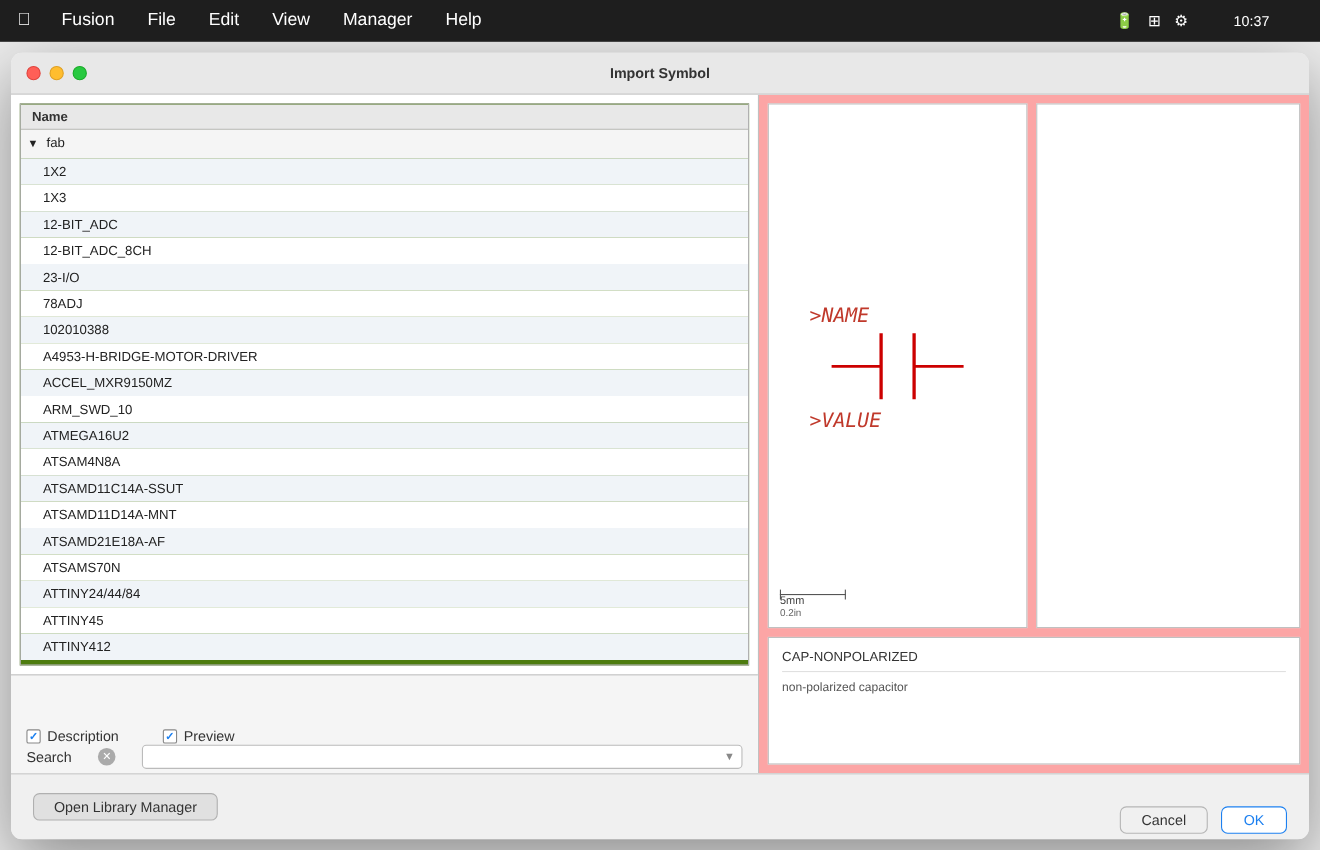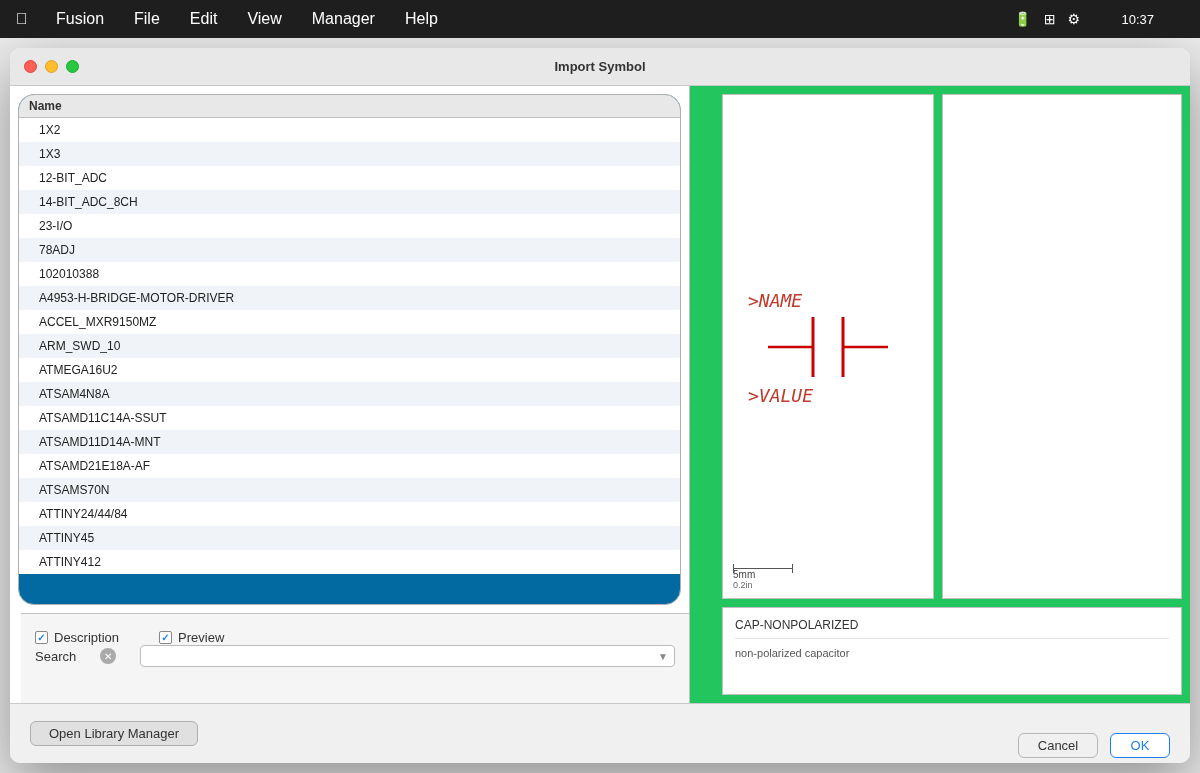--- a/index.html
+++ b/index.html
@@ -124,22 +124,22 @@
       flex-direction: column;
       border-right: 1px solid #c0c0c0;
       background: #fff;
     }
 
     .list-container {
       flex: 1;
       overflow: hidden;
       border: 1.5px solid #b0b0b0;
       margin: 8px;
-      border-radius: 16px;
-      background: #0369a1;
+      border-radius: 0;
+      background: #4d7c0f;
       display: flex;
       flex-direction: column;
     }
 
     .list-header {
       background: #e8e8e8;
       border-bottom: 1px solid #c0c0c0;
       padding: 4px 10px;
       font-weight: 600;
       font-size: 12px;
@@ -175,22 +175,21 @@
     .list-item.parent .arrow {
       margin-right: 4px;
       font-size: 10px;
     }
 
     
     .right-panel {
       flex: 1;
       display: flex;
       flex-direction: column;
-      background: #22c55e;
-      padding-left: 24px;
+      background: #fca5a5;
     }
 
     .preview-top {
       flex: 1;
       display: flex;
       overflow: hidden;
     }
 
     .preview-symbol {
       flex: 1;
@@ -254,21 +253,21 @@
       margin-left: 0;
     }
 
     
     .symbol-svg {
       width: 200px;
       height: 200px;
     }
 
     .description-area {
-      height: 88px;
+      height: 116px;
       background: #fff;
       border: 1px solid #c0c0c0;
       margin: 4px 8px 8px 8px;
       padding: 10px 12px;
       display: flex;
       flex-direction: column;
       gap: 8px;
       overflow: hidden;
     }
 
@@ -284,23 +283,22 @@
       color: #555;
     }
 
     
     .bottom-controls {
       height: 90px;
       background: #f5f5f5;
       border-top: 1px solid #c0c0c0;
       display: flex;
       flex-direction: column;
-      justify-content: flex-start;
-      padding: 16px 14px;
-      margin-left: 11px;
+      justify-content: flex-end;
+      padding: 4px 14px;
     }
 
     .checkbox-row {
       display: flex;
       align-items: center;
       gap: 40px;
     }
 
     .checkbox-item {
       display: flex;
@@ -465,24 +463,28 @@
 
   <div class="dialog-body">
 
     <div class="main-area">
 
       <div class="left-panel">
         <div class="list-container">
           <div class="list-header">Name</div>
           <div class="list-body">
 
+            <div class="list-item parent">
+              <span class="arrow">▼</span>
+              <span>fab</span>
+            </div>
             <div class="list-item">1X2</div>
             <div class="list-item">1X3</div>
             <div class="list-item">12-BIT_ADC</div>
-            <div class="list-item">14-BIT_ADC_8CH</div>
+            <div class="list-item">12-BIT_ADC_8CH</div>
             <div class="list-item">23-I/O</div>
             <div class="list-item">78ADJ</div>
             <div class="list-item">102010388</div>
             <div class="list-item">A4953-H-BRIDGE-MOTOR-DRIVER</div>
             <div class="list-item">ACCEL_MXR9150MZ</div>
             <div class="list-item">ARM_SWD_10</div>
             <div class="list-item">ATMEGA16U2</div>
             <div class="list-item">ATSAM4N8A</div>
             <div class="list-item">ATSAMD11C14A-SSUT</div>
             <div class="list-item">ATSAMD11D14A-MNT</div>

